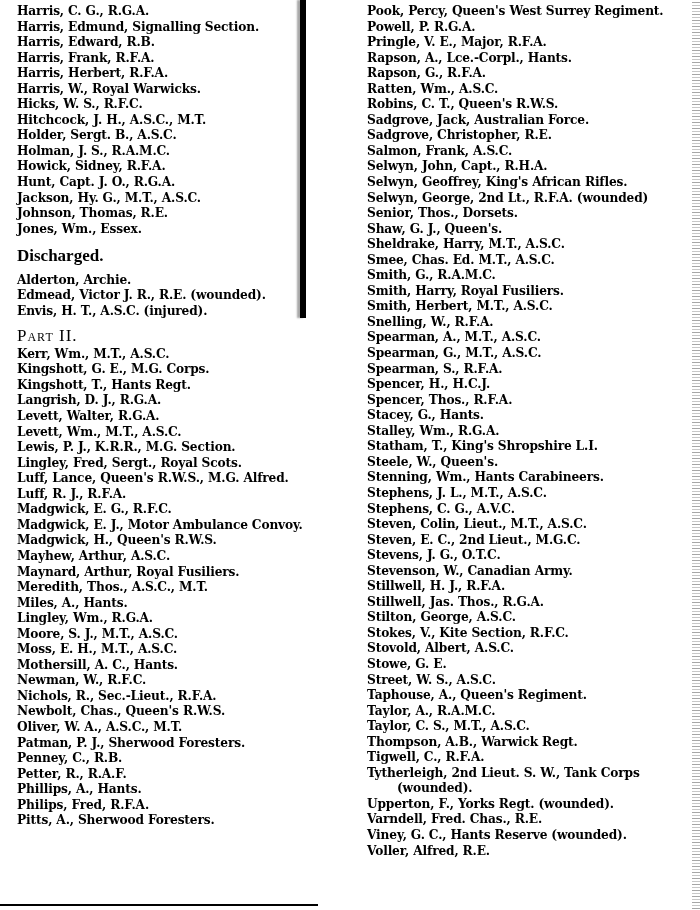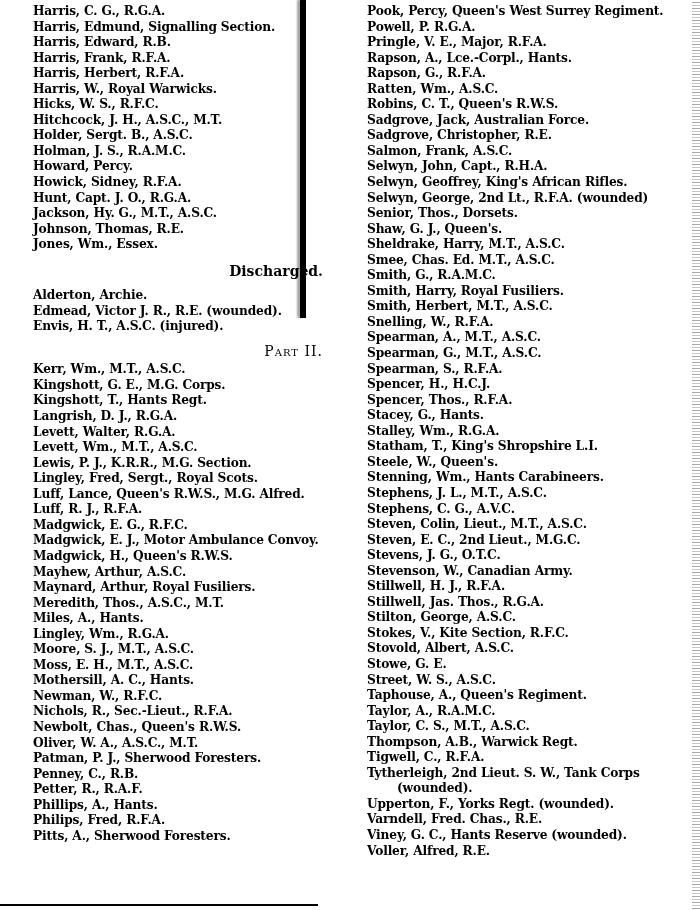--- a/index.html
+++ b/index.html
@@ -4,30 +4,30 @@
 <style>
   html, body { margin:0; padding:0; }
   body {
     width:700px; height:910px; overflow:hidden; position:relative;
     background:#ffffff;
     font-family:"DejaVu Serif","Liberation Serif",serif;
     color:#000;
   }
   .page { position:absolute; inset:0; }
   .col { position:absolute; top:4px; }
-  .col.left { left:17px; width:290px;margin-left:16px; }
+  .col.left { left:17px; width:290px; }
   .col.right { left:367px; width:330px; }
   .entry {
     font-size:12.2px; font-weight:bold; line-height:15.55px;
     white-space:nowrap; letter-spacing:-0.15px;
   }
   .entry.cont { padding-left:30px; }
   .heading {
-    font-size:14px; font-weight:bold; text-align:right;
-    line-height:15.5px; padding:11px 0 9px 0;
+    font-size:17px; font-weight:bold; text-align:left;
+    line-height:15.5px; padding:11px 0 9px 0;font-family:Liberation Serif, serif;
   }
   .heading.part { font-variant:small-caps; font-weight:normal; letter-spacing:1px; padding:9px 0 3px 0; }
   .spine {
     position:absolute; left:300px; top:0; width:6px; height:318px;
     background:#000;
     box-shadow:-3px 0 2px rgba(0,0,0,0.35);
   }
   .edge {
     position:absolute; right:0; top:0; width:8px; height:910px;
     background:repeating-linear-gradient(180deg,#fff 0 2px,#777 2px 3px,#fff 3px 5px,#aaa 5px 6px);
@@ -49,21 +49,20 @@
       <div class="entry">Harris, C. G., R.G.A.</div>
       <div class="entry">Harris, Edmund, Signalling Section.</div>
       <div class="entry">Harris, Edward, R.B.</div>
       <div class="entry">Harris, Frank, R.F.A.</div>
       <div class="entry">Harris, Herbert, R.F.A.</div>
       <div class="entry">Harris, W., Royal Warwicks.</div>
       <div class="entry">Hicks, W. S., R.F.C.</div>
       <div class="entry">Hitchcock, J. H., A.S.C., M.T.</div>
       <div class="entry">Holder, Sergt. B., A.S.C.</div>
       <div class="entry">Holman, J. S., R.A.M.C.</div>
-      <div class="entry">Howard, Percy.</div>
       <div class="entry">Howick, Sidney, R.F.A.</div>
       <div class="entry">Hunt, Capt. J. O., R.G.A.</div>
       <div class="entry">Jackson, Hy. G., M.T., A.S.C.</div>
       <div class="entry">Johnson, Thomas, R.E.</div>
       <div class="entry">Jones, Wm., Essex.</div>
     </div>
 
     <div class="heading">Discharged.</div>
 
     <div>

